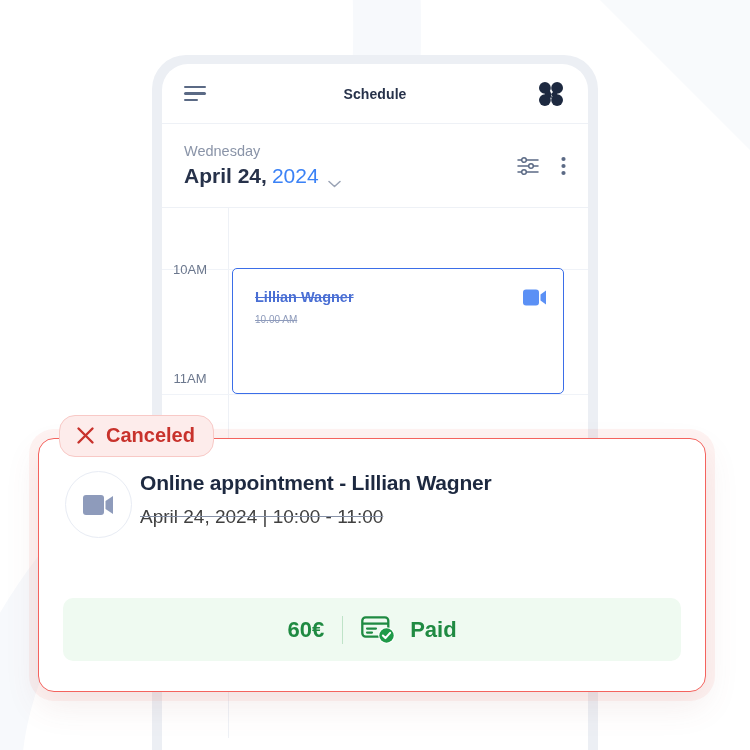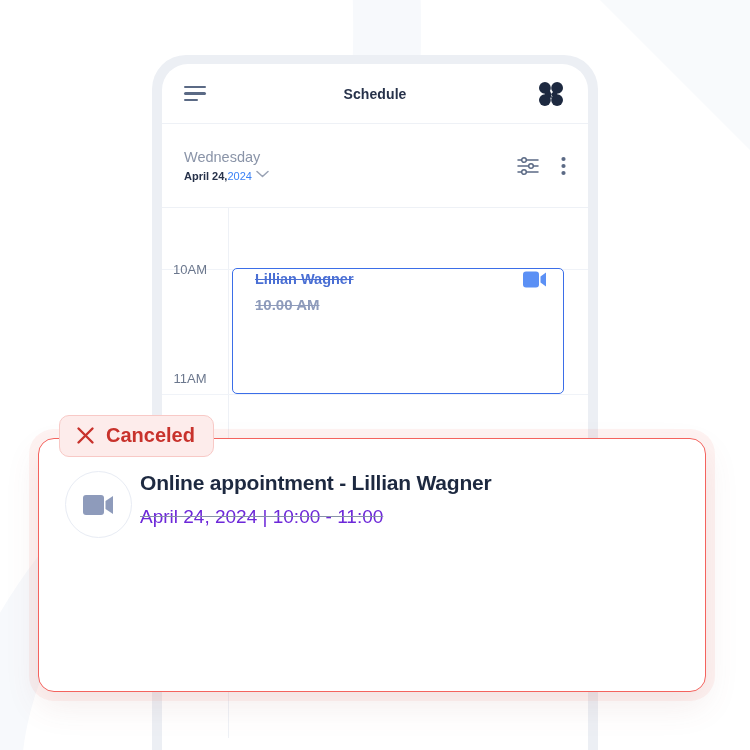--- a/index.html
+++ b/index.html
@@ -94,23 +94,24 @@
     justify-content: space-between;
     padding: 0 22px;
     box-sizing: border-box;
   }
   .date-weekday {
     font-size: 14.5px;
     color: #8a94a8;
     margin-bottom: 5px;
   }
   .date-main {
-    font-size: 11px;
-    display: flex;
-    align-items: flex-start;
+    font-size: 21px;
+    display: flex;
+    align-items: flex-end;
+    gap: 5px;
   }
   .date-main .d-bold { font-weight: 700; color: #27324a; }
   .date-main .d-year { color: #3b82f6; font-weight: 400; }
   .chev { margin-left: 4px; display: inline-block; }
   .date-actions { display: flex; align-items: center; gap: 22px; }
 
   
   .calendar {
     position: relative;
     height: 530px;
@@ -140,42 +141,41 @@
   }
 
   .event-card {
     position: absolute;
     left: 70px;
     right: 24px;
     border: 1.6px solid #3b6ee8;
     border-radius: 5px;
     background: #ffffff;
     box-sizing: border-box;
-    padding: 2px 16px 0 22px;
+    padding: 20px 16px 0 22px;
     cursor: pointer;
   }
   .event-row {
     display: flex;
     align-items: flex-start;
     justify-content: space-between;
   }
   .event-name {
     font-size: 14.5px;
     font-weight: 700;
     color: #4a6fd4;
     text-decoration: line-through;
     text-decoration-color: #4a6fd4;
     margin-bottom: 9px;
   }
   .event-time {
-    font-size: 15px;
+    font-size: 10px;
     color: #8e9bbb;
     text-decoration: line-through;
     text-decoration-color: #8e9bbb;
-    font-weight: bold;
   }
 
   
   #detail-card {
     position: absolute;
     left: 38px;
     top: 438px;
     width: 668px;
     height: 254px;
     background: #ffffff;
@@ -185,21 +185,21 @@
     box-shadow: 0 0 0 9px rgba(244, 99, 94, 0.08),
                 0 14px 34px rgba(150, 80, 80, 0.10);
     z-index: 6;
   }
   #status-badge {
     position: absolute;
     left: 20px;
     top: -24px;
     background: #fdeceb;
     border: 1px solid #f8c9c6;
-    border-radius: 10px;
+    border-radius: 16px;
     padding: 8px 18px 9px 16px;
     display: flex;
     align-items: center;
     gap: 11px;
     font-size: 20px;
     font-weight: 600;
     color: #c8322c;
     z-index: 7;
   }
   .x-icon { display: block; }
@@ -223,21 +223,21 @@
   }
   .detail-title {
     font-size: 21px;
     font-weight: 700;
     color: #1d2940;
     letter-spacing: -0.2px;
     margin-top: 2px;
   }
   .detail-subtitle {
     font-size: 19px;
-    color: #6d28d9;
+    color: #404040;
     margin-top: 11px;
     text-decoration: line-through;
     text-decoration-color: #8792a8;
   }
 
   .payment-row {
     position: absolute;
     left: 24px;
     right: 24px;
     bottom: 30px;
@@ -369,13 +369,29 @@
         <rect x="0" y="1" width="21" height="20" rx="3" fill="#8e9bbb"></rect>
         <path d="M22.5 7 L30 2 L30 20 L22.5 15 Z" fill="#8e9bbb"></path>
       </svg>
     </div>
     <div>
       <div class="detail-title">Online appointment - Lillian Wagner</div>
       <div class="detail-subtitle">April 24, 2024 | 10:00 - 11:00</div>
     </div>
   </div>
 
+  <div class="payment-row">
+    <span class="price">60€</span>
+    <span class="pay-divider"></span>
+    <span class="paid-group">
+      <svg width="36" height="30" viewBox="0 0 36 30">
+        <rect x="1.3" y="2.3" width="26" height="19.4" rx="3.4" fill="none" stroke="#1f8a42" stroke-width="2.3"></rect>
+        <line x1="1.3" y1="8.6" x2="27.3" y2="8.6" stroke="#1f8a42" stroke-width="2.3"></line>
+        <line x1="6" y1="13.6" x2="15" y2="13.6" stroke="#1f8a42" stroke-width="2.1" stroke-linecap="round"></line>
+        <line x1="6" y1="17.6" x2="11" y2="17.6" stroke="#1f8a42" stroke-width="2.1" stroke-linecap="round"></line>
+        <circle cx="25.5" cy="20.5" r="8.3" fill="#ffffff"></circle>
+        <circle cx="25.5" cy="20.5" r="7.2" fill="#1f9a48"></circle>
+        <path d="M21.9 20.6 L24.4 23.1 L29.1 17.9" fill="none" stroke="#ffffff" stroke-width="2.1" stroke-linecap="round" stroke-linejoin="round"></path>
+      </svg>
+      <span class="paid-label">Paid</span>
+    </span>
+  </div>
 </div>
 
 </body></html>

